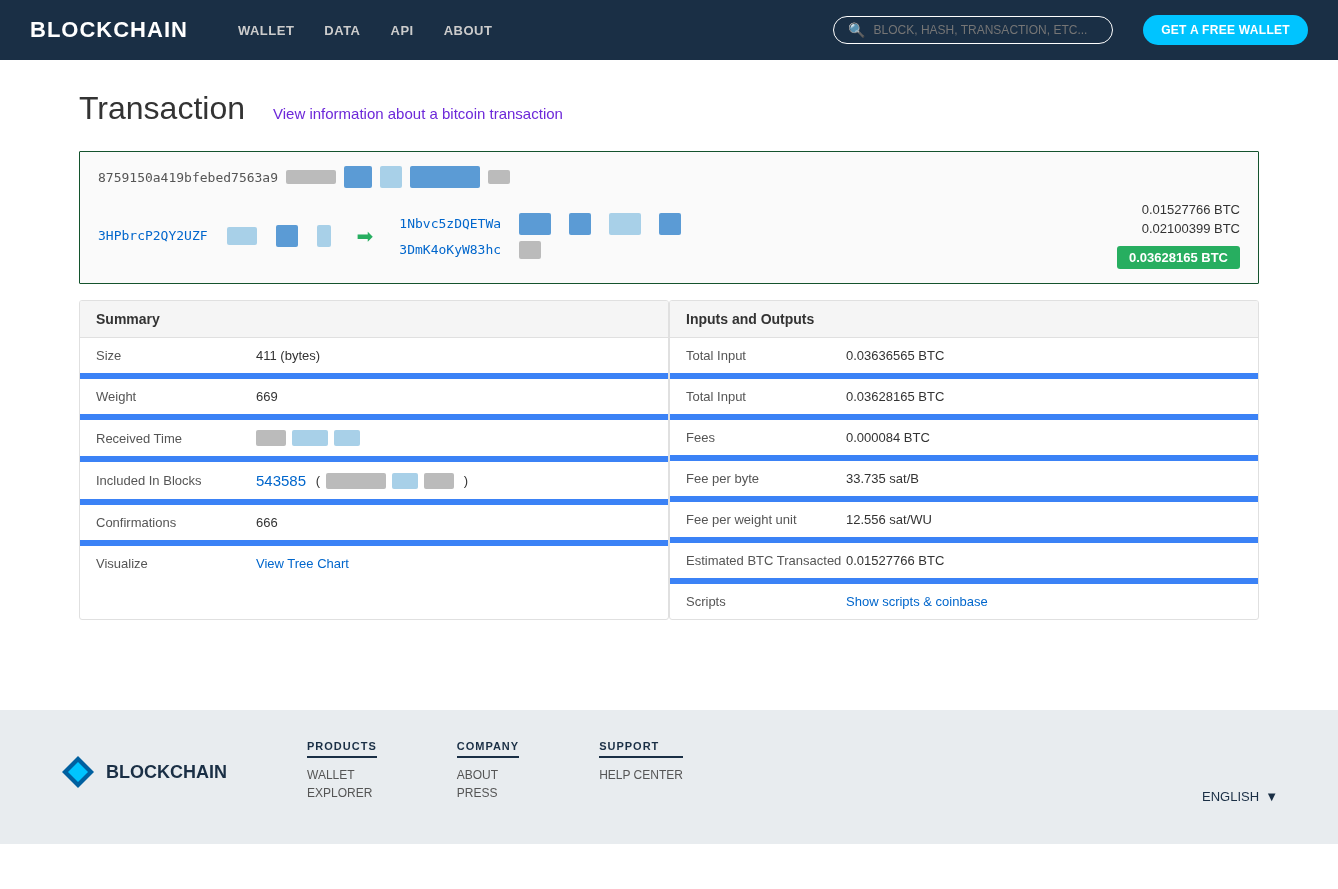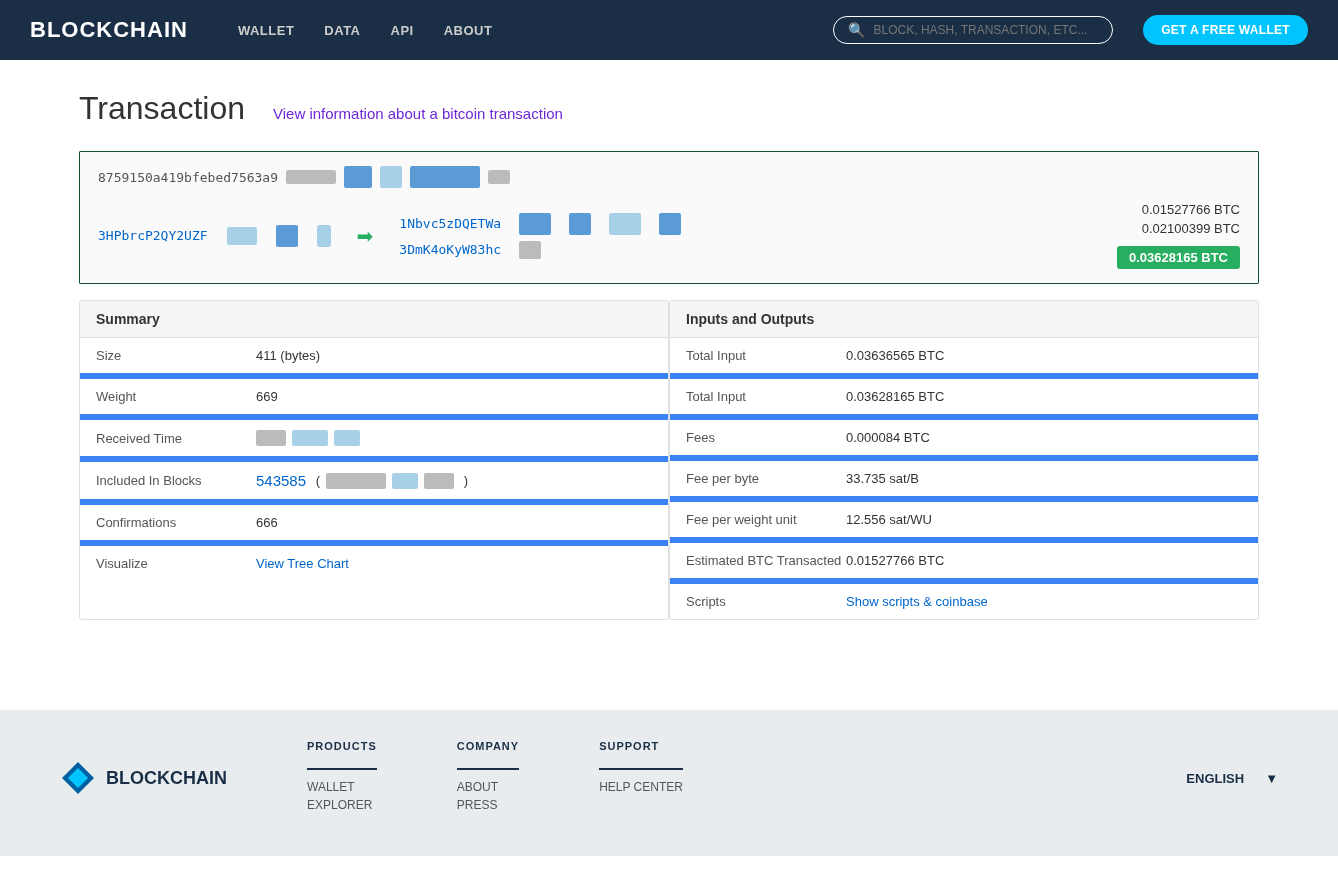--- a/index.html
+++ b/index.html
@@ -246,37 +246,37 @@
       width: 36px;
       height: 36px;
     }
     .footer-col h4 {
       font-size: 11px;
       font-weight: 700;
       letter-spacing: 1px;
       color: #1a2f45;
       margin-bottom: 10px;
       border-bottom: 2px solid #1a2f45;
-      padding-bottom: 16px;
+      padding-bottom: 4px;
       text-transform: uppercase;
     }
     .footer-col a {
       display: block;
       font-size: 12px;
       color: #555;
       text-decoration: none;
       margin-bottom: 4px;
     }
     .footer-lang {
       margin-left: auto;
       display: flex;
-      align-items: center;
-      gap: 21px;
-      font-size: 13px;
-      font-weight: 700;
+      align-items: flex-end;
+      gap: 6px;
+      font-size: 13px;
+      font-weight: 400;
       color: #1a2f45;
       cursor: pointer;
     }
   </style>
 </head>
 <body>
 
 <nav class="navbar">
   <span class="navbar-brand">BLOCKCHAIN</span>
   <div class="navbar-links">

